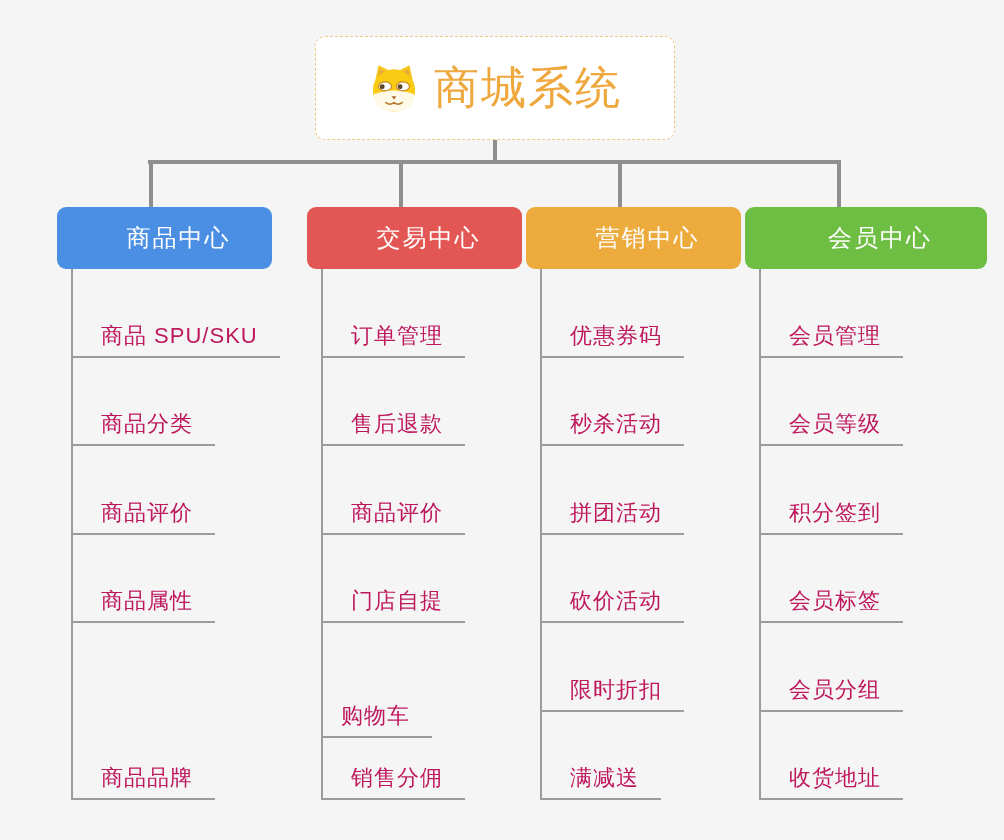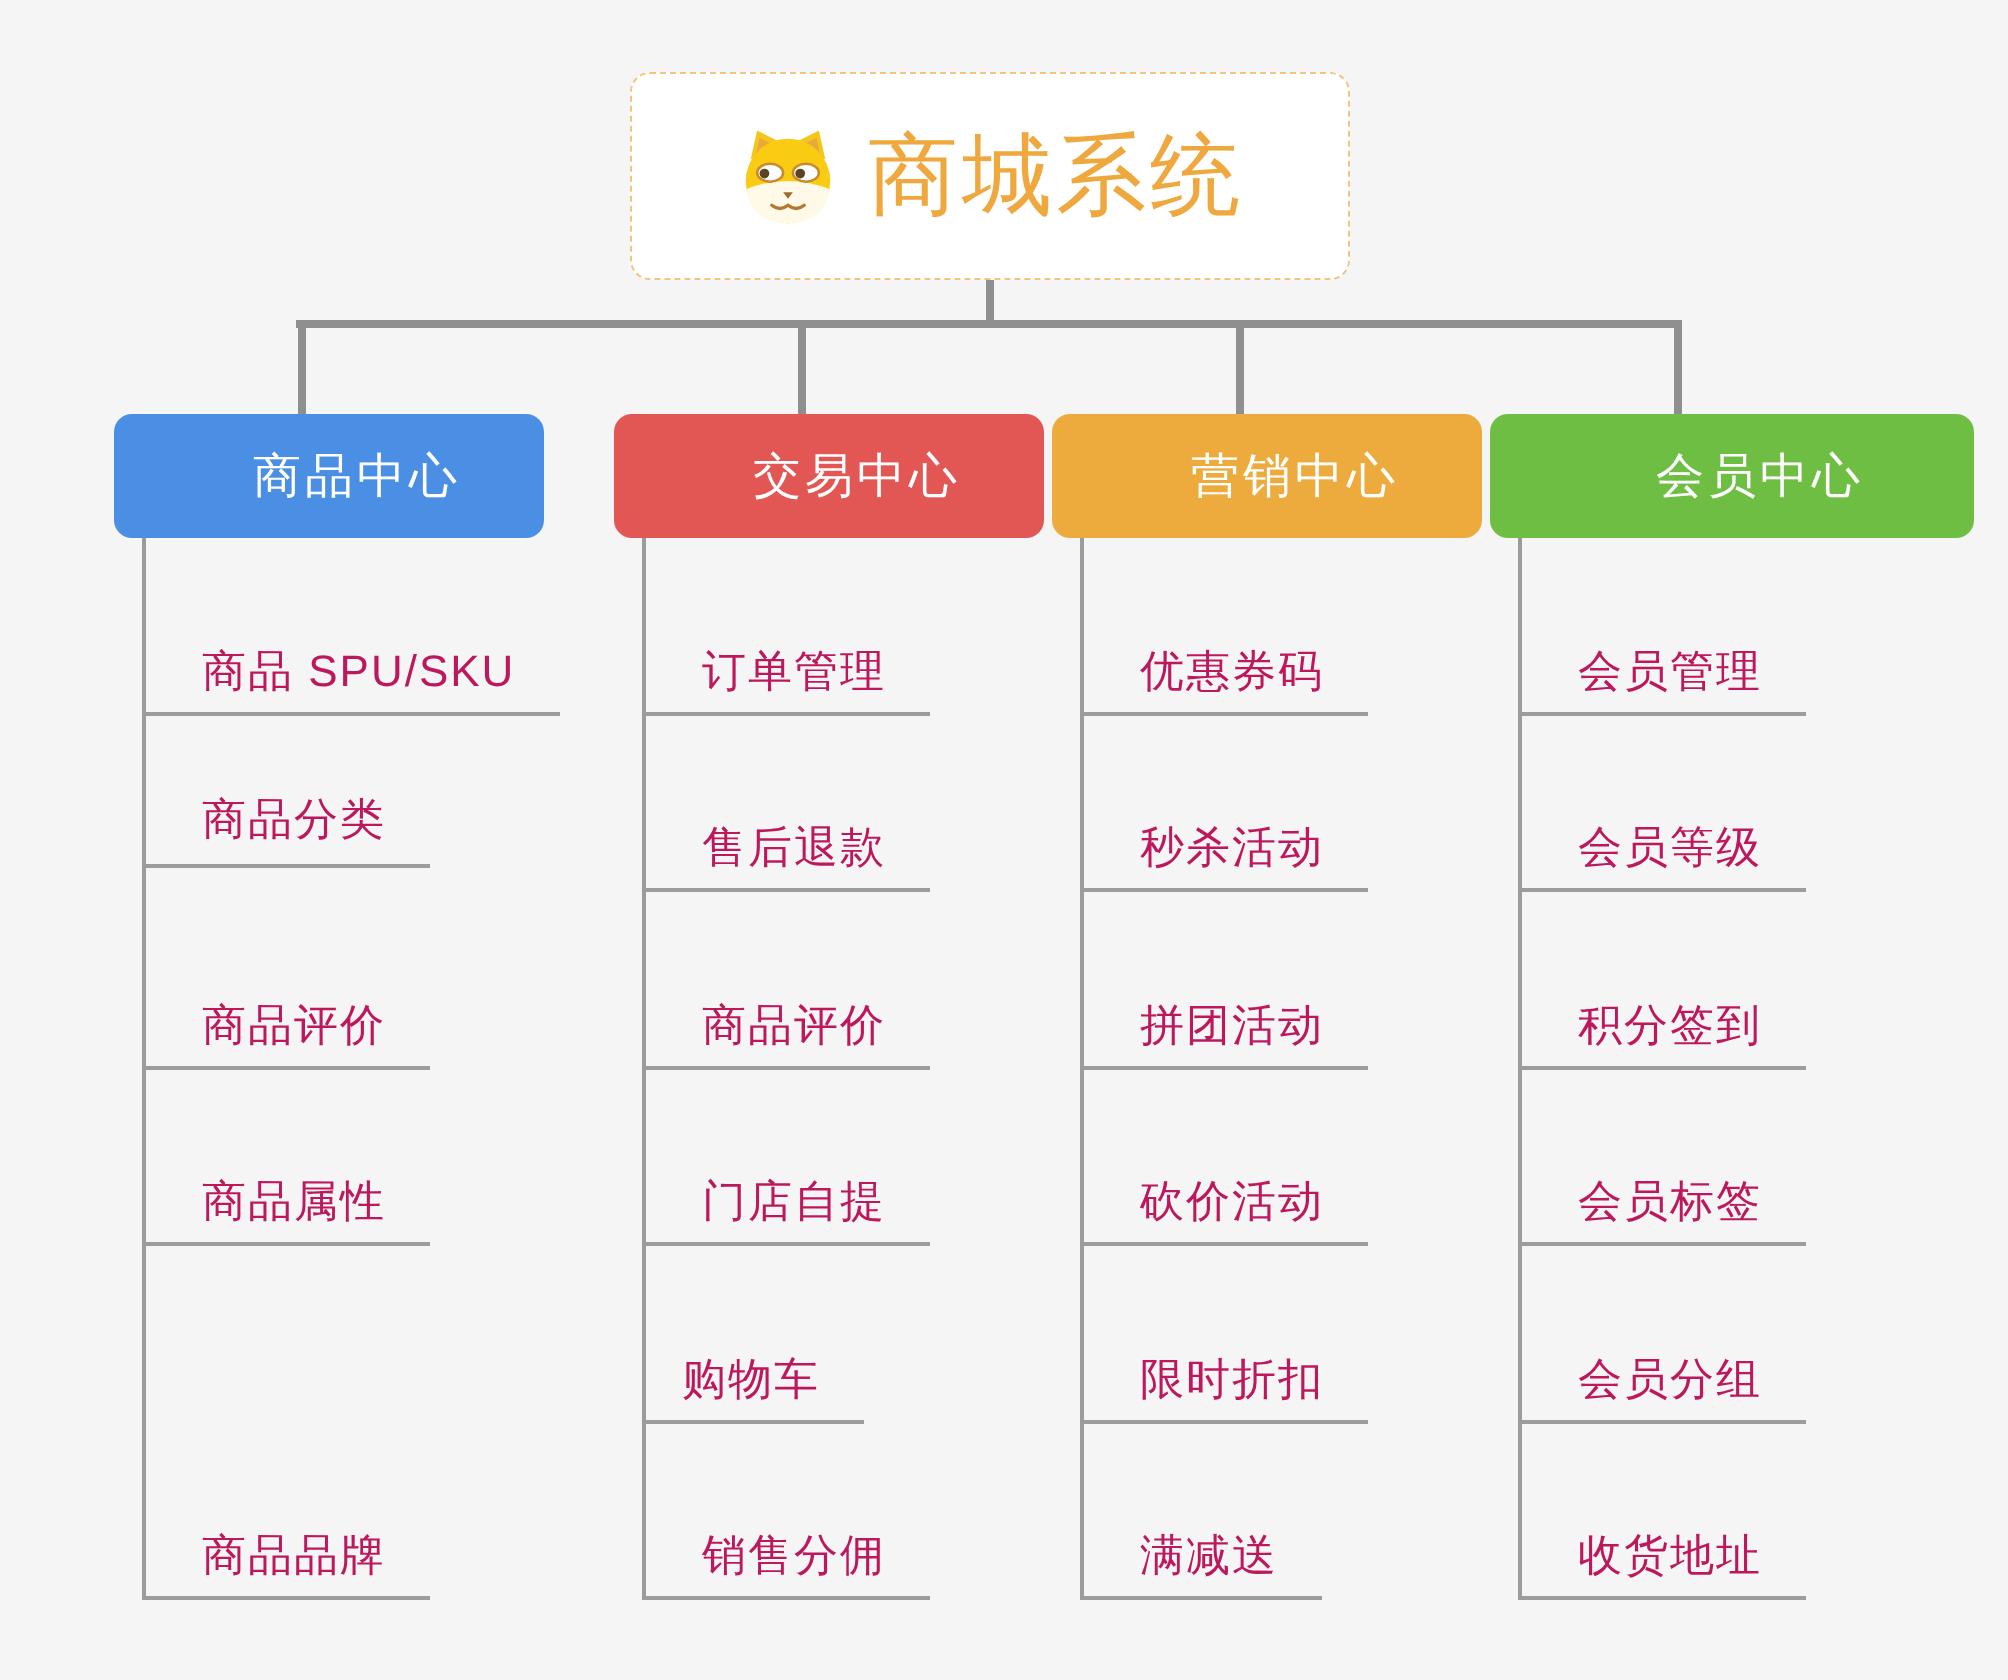--- a/index.html
+++ b/index.html
@@ -98,21 +98,21 @@
     <div class="line drop" style="left: 148.5px;"></div>
     <div class="cat-box" style="left: 57px; width: 187px; background: rgb(74, 143, 228);">
       <span class="cat-label">商品中心</span>
     </div>
     <div class="line trunk" style="left: 71px; top: 269px; height: 531px;"></div>
 
     <div class="leaf" style="left: 71px; top: 320px;">
       <span class="leaf-label">商品 SPU/SKU</span>
     </div>
 
-    <div class="leaf" style="left: 71px; top: 396px; font-family: Liberation Mono, monospace;">
+    <div class="leaf" style="left: 71px; top: 408px;">
       <span class="leaf-label">商品分类</span>
     </div>
 
     <div class="leaf" style="left: 71px; top: 497px;">
       <span class="leaf-label">商品评价</span>
     </div>
 
     <div class="leaf" style="left: 71px; top: 585px;">
       <span class="leaf-label">商品属性</span>
     </div>
@@ -137,21 +137,21 @@
     </div>
 
     <div class="leaf" style="left: 321px; top: 497px;">
       <span class="leaf-label">商品评价</span>
     </div>
 
     <div class="leaf" style="left: 321px; top: 585px;">
       <span class="leaf-label">门店自提</span>
     </div>
 
-    <div class="leaf" style="left: 321px; top: 674px; padding-left: 20px;">
+    <div class="leaf" style="left: 321px; top: 700px; padding-left: 20px;">
       <span class="leaf-label">购物车</span>
     </div>
 
     <div class="leaf" style="left: 321px; top: 762px;">
       <span class="leaf-label">销售分佣</span>
     </div>
 
     <div class="line drop" style="left: 617.5px;"></div>
     <div class="cat-box" style="left: 526px; width: 187px; background: rgb(237, 171, 62);">
       <span class="cat-label">营销中心</span>

